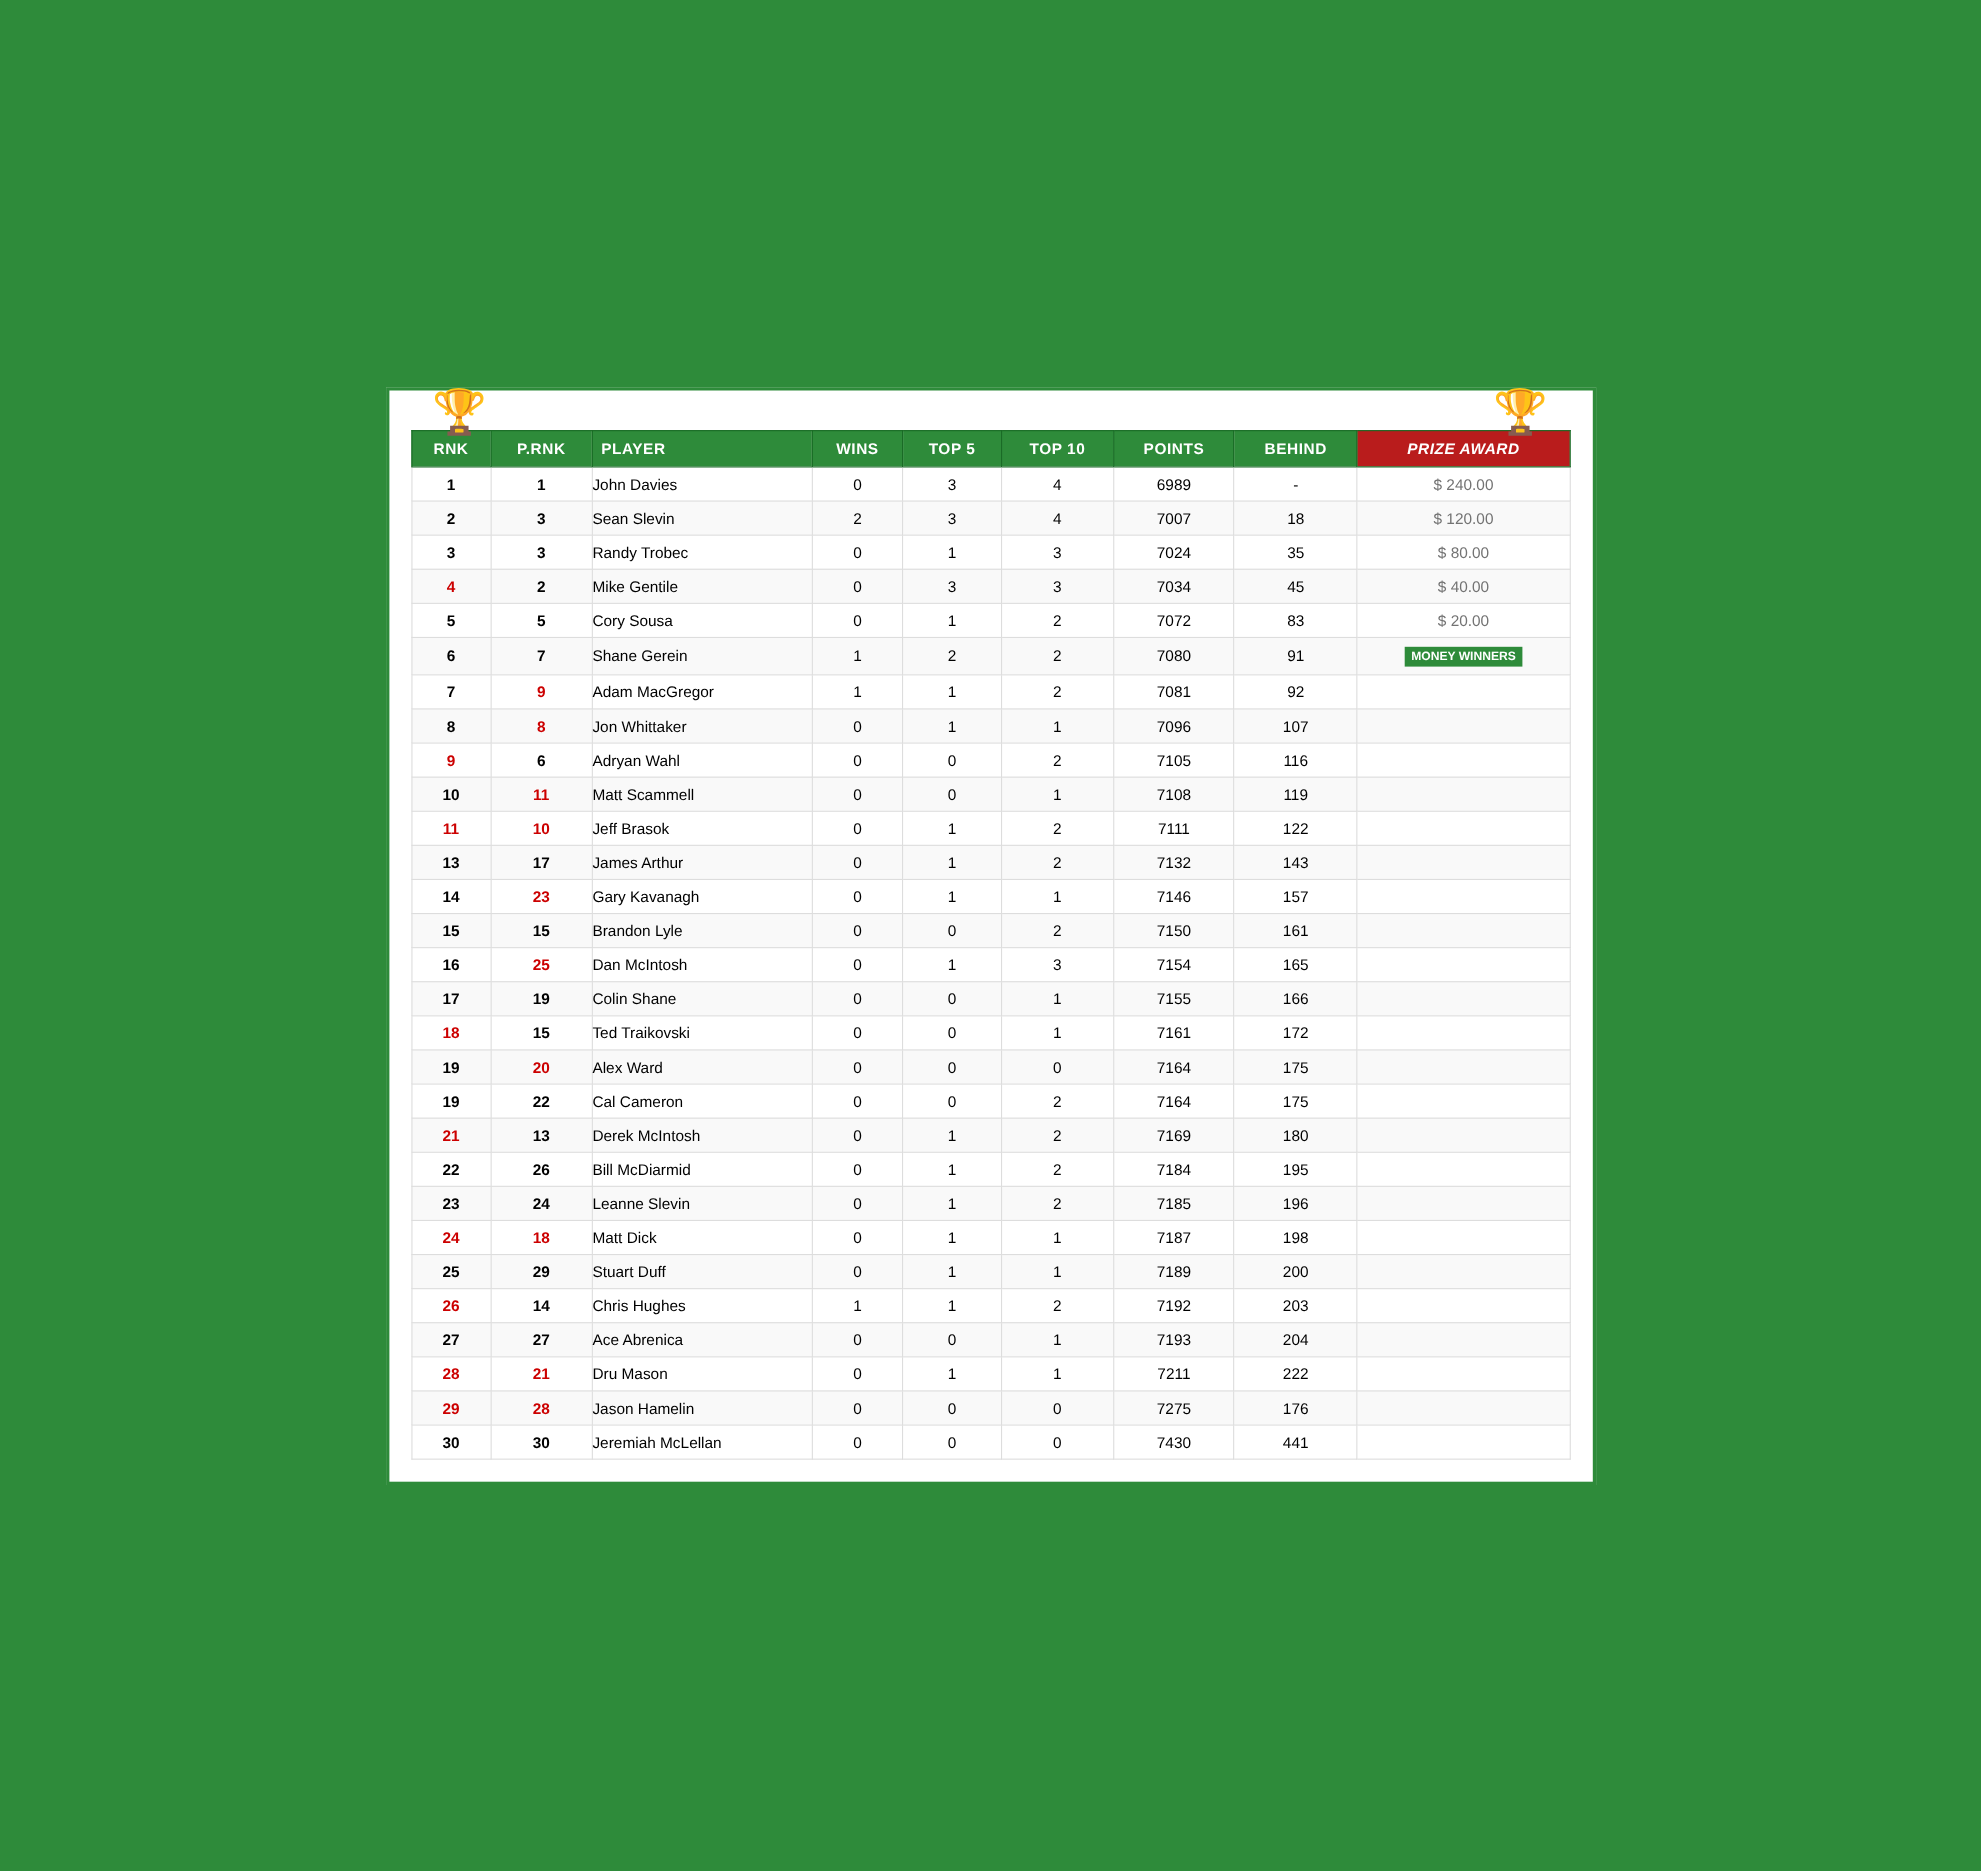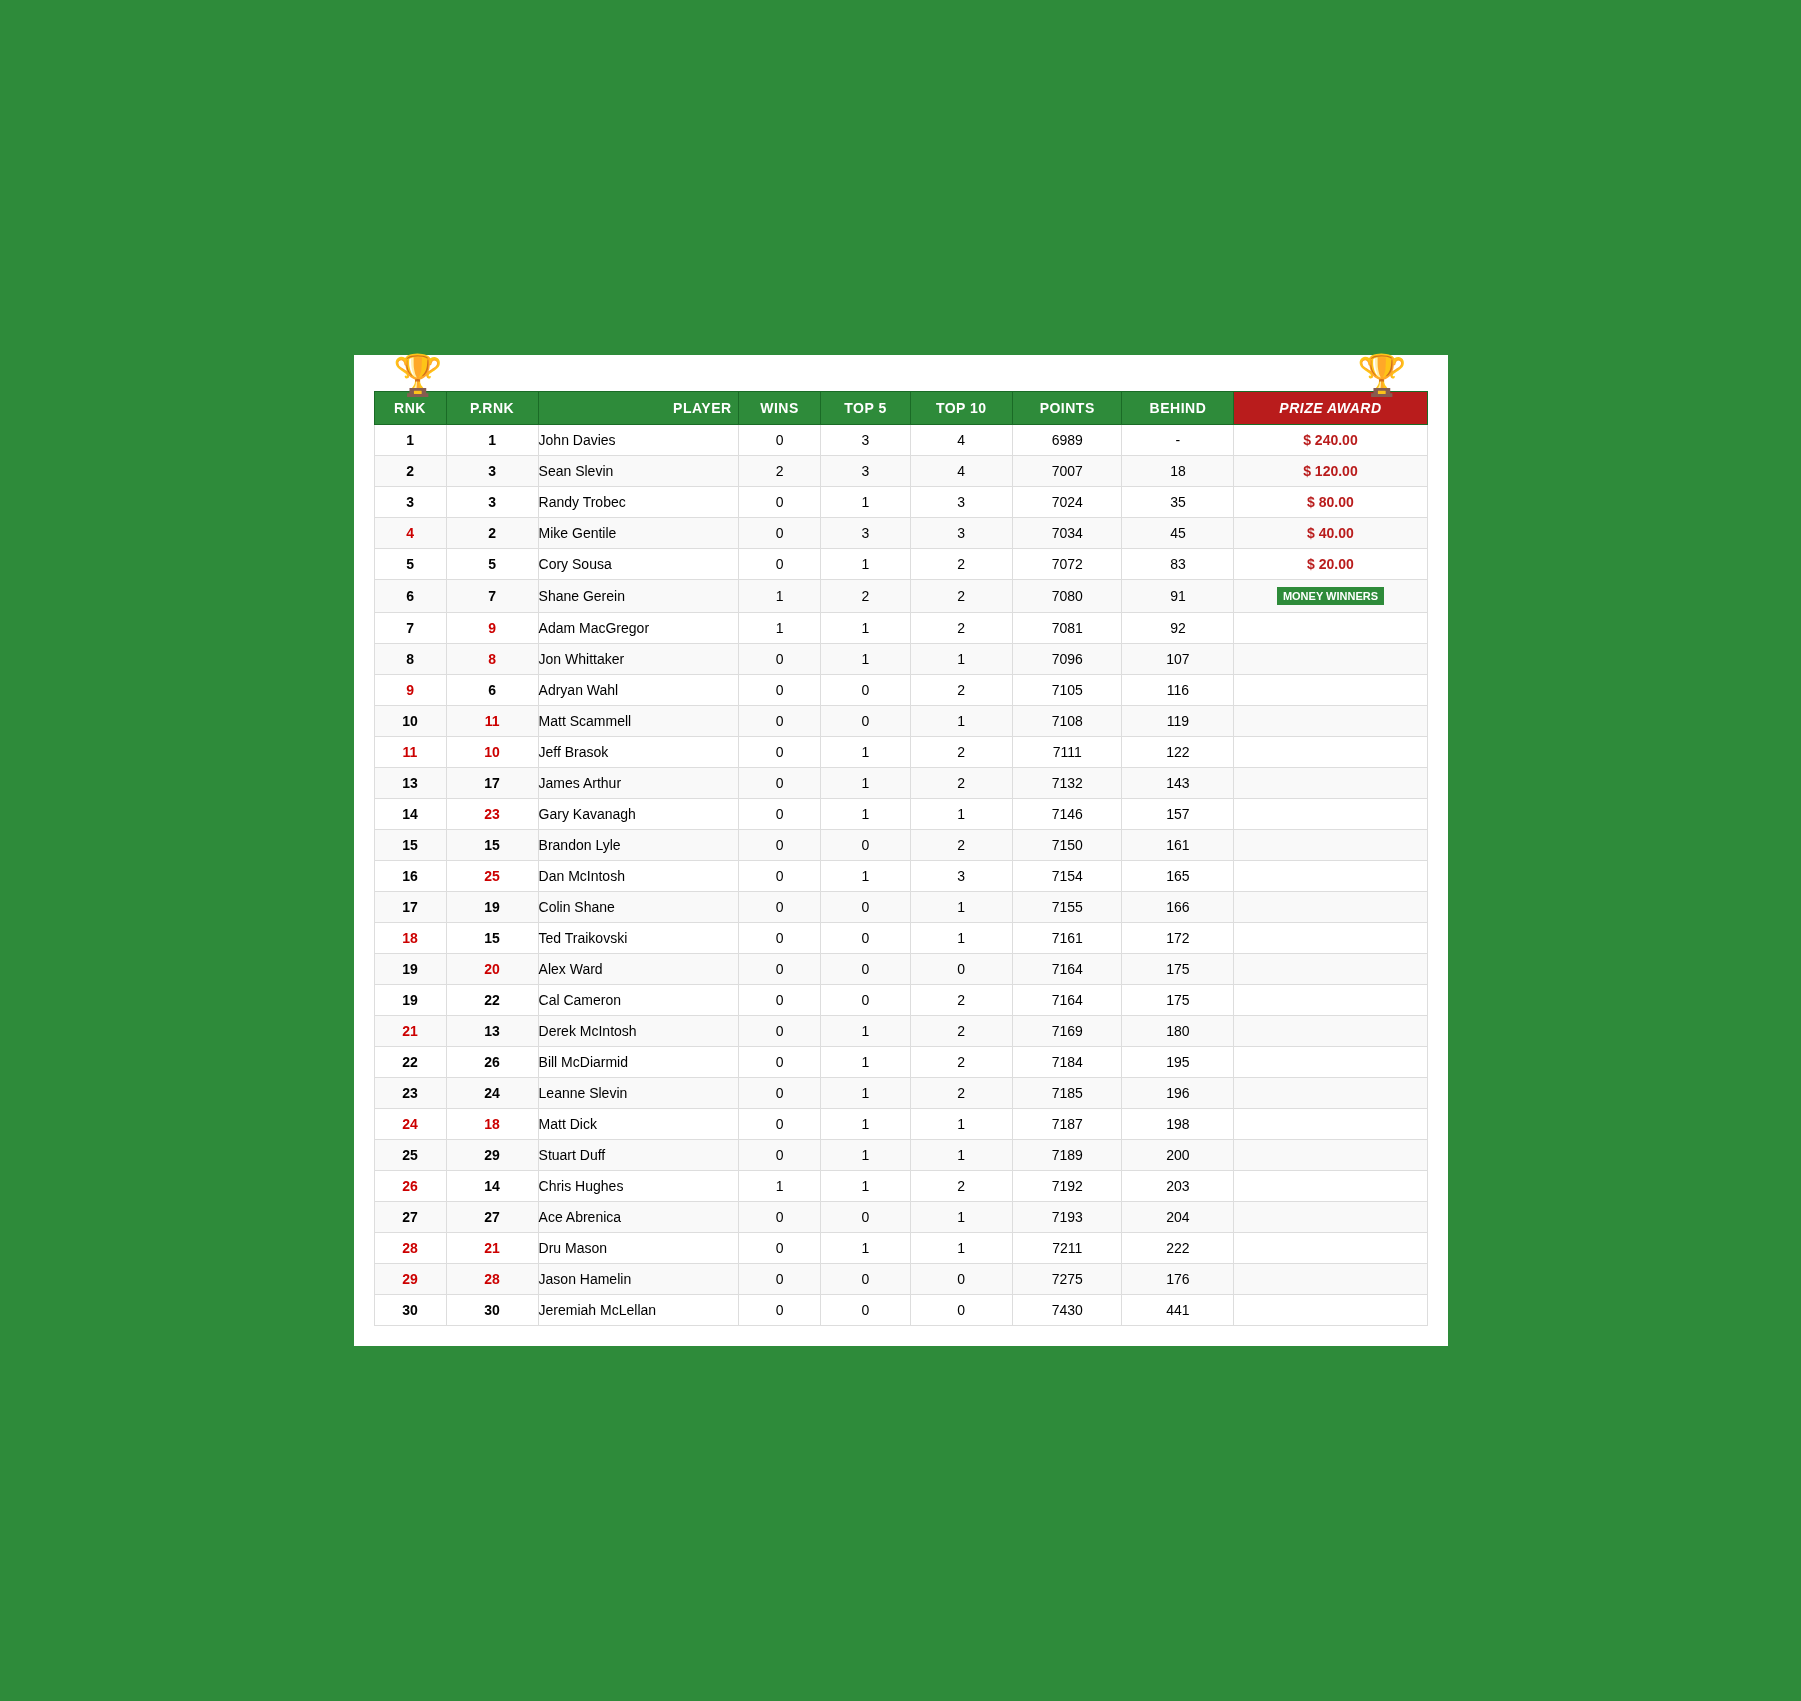--- a/index.html
+++ b/index.html
@@ -49,21 +49,21 @@
       margin-top: 20px;
     }
     thead th {
       padding: 8px 6px;
       text-align: center;
       font-weight: 700;
       letter-spacing: 0.5px;
       border: 1px solid #1a6b26;
     }
     thead th.player-col {
-      text-align: right;
+      text-align: left;
       padding-left: 8px;
     }
     thead th.prize-col {
       font-style: italic;
       background: #b91c1c;
     }
     tbody tr {
       border-bottom: 1px solid #ccc;
     }
     tbody tr:nth-child(even) {
@@ -75,21 +75,21 @@
       border: 1px solid #ddd;
     }
     tbody td.player-name {
       text-align: left;
       padding-left: 0;
       font-weight: 400;
     }
     .rank-red { color: #cc0000; font-weight: 700; }
     .rank-black { color: #000; font-weight: 700; }
     .rank-bold { color: #000; font-weight: 900; }
-    .prize-green { color: #b91c1c; font-weight: 700; margin-top: 24px; }
+    .prize-green { color: #737373; font-weight: 400; margin-top: 24px; }
     .money-winners-badge {
       background: #2e8b3a;
       color: white;
       font-size: 11px;
       font-weight: 700;
       padding: 3px 6px;
       display: inline-block;
       white-space: nowrap;
       text-align: center;
     }

